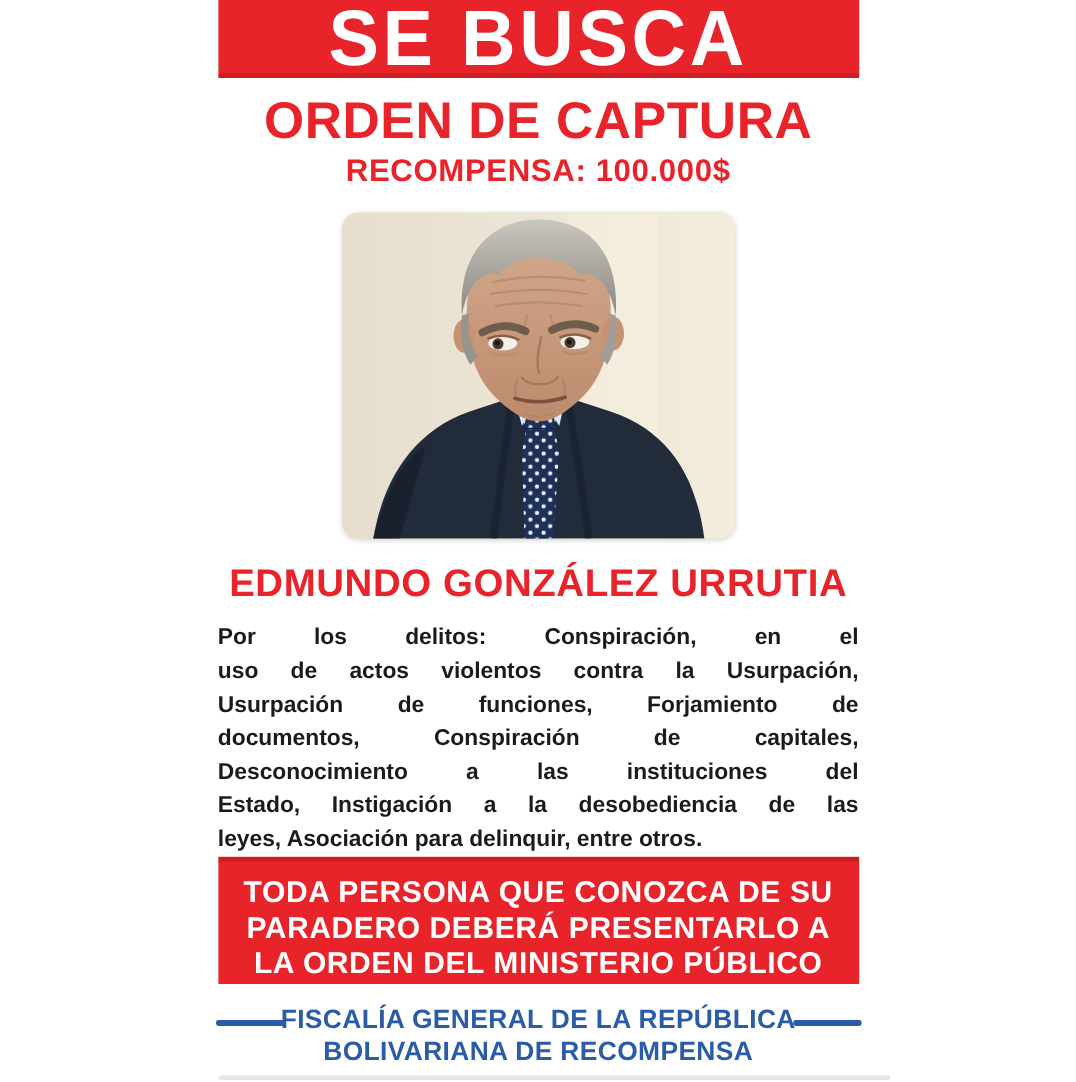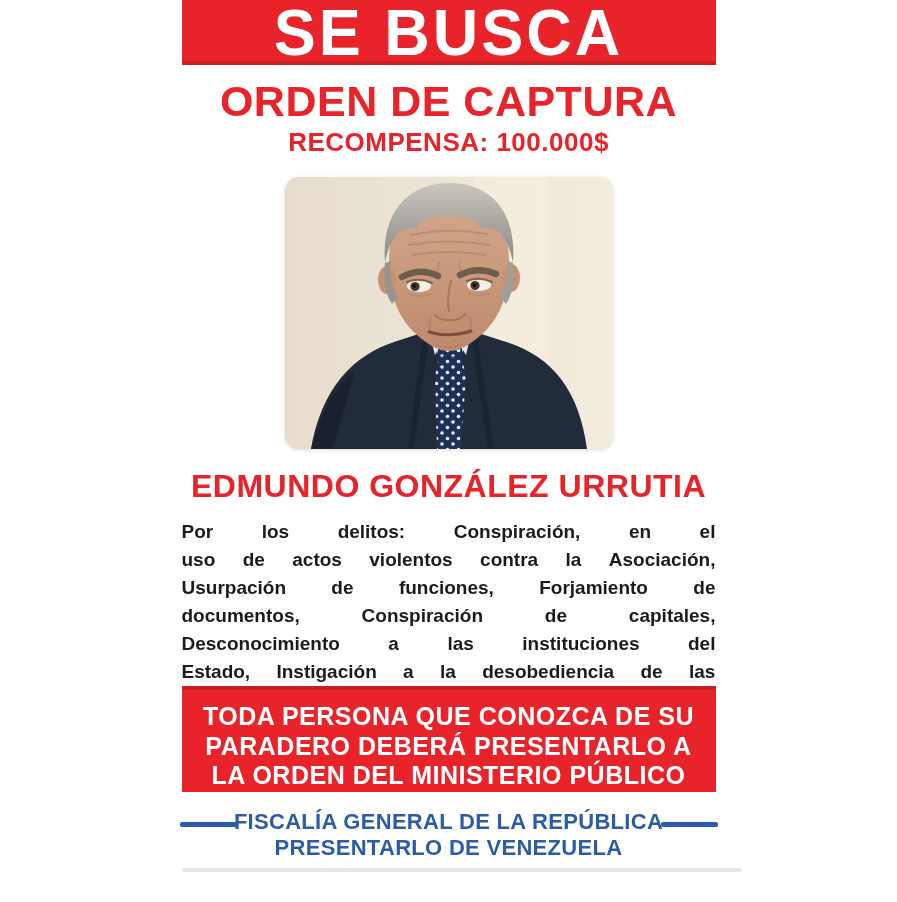--- a/index.html
+++ b/index.html
@@ -202,21 +202,21 @@
         <span>en</span>
         <span>el</span>
       </div>
       <div class="gen-line justified">
         <span>uso</span>
         <span>de</span>
         <span>actos</span>
         <span>violentos</span>
         <span>contra</span>
         <span>la</span>
-        <span>Asociación,</span>
+        <span>Usurpación,</span>
       </div>
       <div class="gen-line justified">
         <span>Usurpación</span>
         <span>de</span>
         <span>funciones,</span>
         <span>Forjamiento</span>
         <span>de</span>
       </div>
       <div class="gen-line justified">
         <span>documentos,</span>
@@ -233,32 +233,33 @@
       </div>
       <div class="gen-line justified">
         <span>Estado,</span>
         <span>Instigación</span>
         <span>a</span>
         <span>la</span>
         <span>desobediencia</span>
         <span>de</span>
         <span>las</span>
       </div>
+      <div class="gen-line last-line">leyes, Asociación para delinquir, entre otros.</div>
     </div>
 
   <div class="notice-banner">
       <div class="gen-line">TODA PERSONA QUE CONOZCA DE SU</div>
       <div class="gen-line">PARADERO DEBERÁ PRESENTARLO A</div>
       <div class="gen-line">LA ORDEN DEL MINISTERIO PÚBLICO</div>
     </div>
 
   <div class="footer">
     <span class="dash left"></span>
     <span class="dash right"></span>
     <div>
         <div class="gen-line">FISCALÍA GENERAL DE LA REPÚBLICA</div>
-        <div class="gen-line">PRESENTARLO DE VENEZUELA</div>
+        <div class="gen-line">BOLIVARIANA DE RECOMPENSA</div>
       </div>
   </div>
 
   <div class="bottom-rule"></div>
 
 </div>
 
 </body></html>

